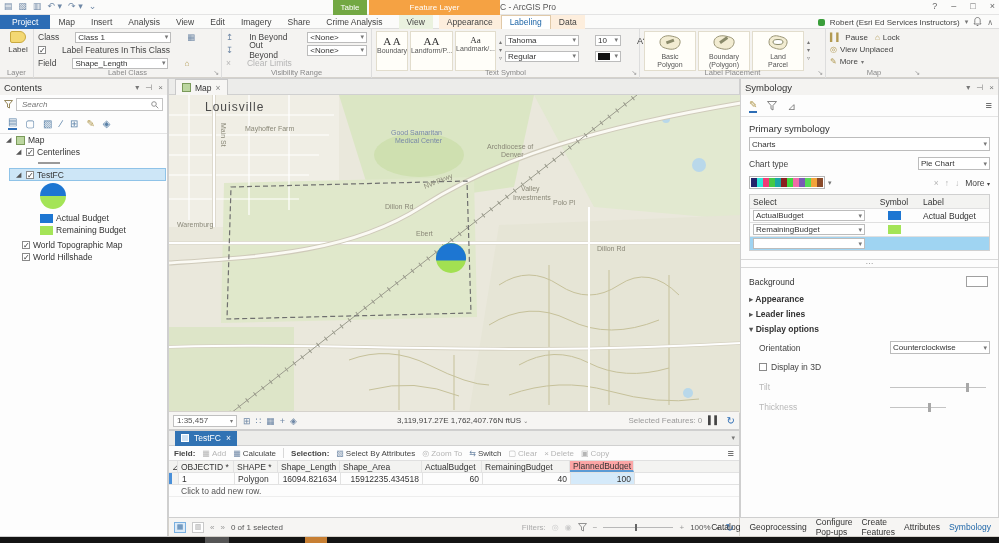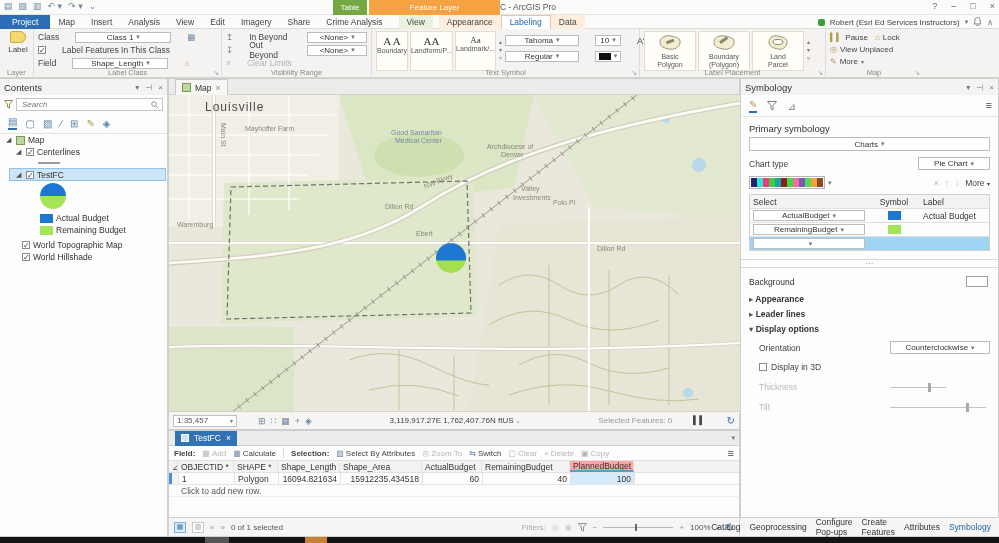--- a/index.html
+++ b/index.html
@@ -25,21 +25,21 @@
   .tab.active{background:#fff;color:#1e66a8;border:1px solid #e0c9a8;border-bottom:none;line-height:12px;}
   .userarea{position:absolute;right:6px;top:0;height:14px;display:flex;align-items:center;gap:5px;font-size:8px;color:#444;}
   .shield{width:7px;height:7px;background:#3a9e3a;border-radius:2px;display:inline-block;}
 
   
   #ribbon{position:absolute;left:0;top:29px;width:999px;height:49px;background:#f4f3f1;border-bottom:1px solid #d5d2cc;display:flex;}
   .rgroup{position:relative;height:49px;border-right:1px solid #ddd;padding:2px 4px 11px 4px;}
   .glabel{position:absolute;left:0;right:0;bottom:0;height:11px;text-align:center;font-size:7.5px;color:#8a8a8a;line-height:11px;}
   .launcher{position:absolute;right:2px;bottom:1px;font-size:7px;color:#9a9a9a;}
   .rrow{display:flex;align-items:center;height:12px;margin-bottom:1px;gap:16px;font-size:8.5px;color:#444;}
-  .combo{background:#fff;border:1px solid #bcbcbc;height:11px;display:flex;align-items:center;justify-content:center;padding:0 2px;font-size:8px;color:#333;}
+  .combo{background:#fff;border:1px solid #bcbcbc;height:11px;display:flex;align-items:center;justify-content:space-between;padding:0 2px;font-size:8px;color:#333;}
   .combo .car{color:#777;font-size:7px;margin-left:3px;}
   .bigbtn{width:28px;text-align:center;font-size:8px;color:#444;}
   .tagicon{display:inline-block;width:16px;height:12px;background:#f3d873;border:1px solid #c9a93f;border-radius:2px 6px 6px 2px;position:relative;}
   .chk{width:8px;height:8px;border:1px solid #8a8a8a;background:#fff;display:inline-block;position:relative;font-size:8px;line-height:8px;text-align:center;color:#333;}
   .galA{width:46px;height:40px;background:#fffef9;border:1px solid #e2ddcd;text-align:center;padding-top:3px;}
   .galA .g1{font-family:"Liberation Serif",serif;font-size:11px;color:#333;}
   .galA .g2{font-size:7px;color:#555;}
   .spin{display:flex;flex-direction:column;justify-content:center;gap:1px;font-size:6px;color:#777;padding:0 1px;}
   .galP{width:52px;height:40px;background:#fffef9;border:1px solid #e2ddcd;text-align:center;padding-top:1px;font-size:7px;color:#555;line-height:8px;}
   .blob{width:26px;height:16px;margin:1px auto 1px auto;}
@@ -68,21 +68,21 @@
   .pieLegend{width:26px;height:26px;border-radius:50%;margin:2px 0 3px 40px;overflow:hidden;position:relative;}
   .pieLegend div{position:absolute;left:0;width:100%;height:50%;}
   .sw{width:13px;height:9px;display:inline-block;}
 
   
   #mapview{position:absolute;left:168px;top:78px;width:572px;height:352px;background:#e8e6da;border:1px solid #cfcfcf;}
   .viewtabs{position:absolute;left:0;top:0;width:100%;height:16px;background:#ececea;border-bottom:1px solid #d0d0d0;display:flex;}
   .viewtab{margin-left:6px;height:16px;background:#f7f6f4;border:1px solid #c9c9c9;border-bottom:none;display:flex;align-items:center;gap:4px;padding:0 6px;font-size:8.5px;color:#333;}
   .vmapicon{width:9px;height:9px;background:#bcd6a0;border:1px solid #7a9a5a;display:inline-block;}
   #mapcanvas{position:absolute;left:0;top:16px;width:572px;height:318px;}
-  .mapstatus{position:absolute;left:0;bottom:0;width:100%;height:18px;background:#f6f5f3;border-top:1px solid #d5d2cc;display:flex;align-items:center;font-size:8px;color:#555;padding:0 4px;gap:21px;}
+  .mapstatus{position:absolute;left:0;bottom:0;width:100%;height:18px;background:#f6f5f3;border-top:1px solid #d5d2cc;display:flex;align-items:center;font-size:8px;color:#555;padding:0 4px;gap:6px;}
   .scalebox{width:64px;height:12px;background:#fff;border:1px solid #c0c0c0;display:flex;align-items:center;justify-content:space-between;padding:0 3px;font-size:8px;}
   .coords{flex:1;text-align:center;color:#444;}
   .msicons{display:flex;gap:5px;color:#6f88a6;font-size:9px;}
 
   
   #symbology{left:740px;top:78px;width:259px;height:440px;}
   .sicons{display:flex;gap:10px;padding:4px 8px 3px 8px;align-items:center;border-bottom:1px solid #e4e4e4;position:relative;}
   .hamb{position:absolute;right:6px;top:4px;font-size:11px;color:#444;}
   .sheading{font-size:9.5px;color:#333;padding:6px 8px 3px 8px;}
   .wide{margin:0 8px;height:14px;}
@@ -649,31 +649,31 @@
       <span class="combo orcombo">
           <span>Counterclockwise</span>
           <span class="car">▾</span>
         </span>
     </div>
     <div class="chkrow">
       <span class="chk" style="color:transparent;">✓</span>
       <span>Display in 3D</span>
     </div>
     <div class="sliderrow">
+      <span>Tilt</span>
+      <span class="slider">
+          <span class="track"></span>
+          <span class="handle" style="left:76px;"></span>
+        </span>
+    </div>
+    <div class="sliderrow">
       <span>Thickness</span>
       <span class="slider">
           <span class="track" style="right:40px;"></span>
           <span class="handle" style="left:38px;"></span>
-        </span>
-    </div>
-    <div class="sliderrow">
-      <span>Tilt</span>
-      <span class="slider">
-          <span class="track"></span>
-          <span class="handle" style="left:76px;"></span>
         </span>
     </div>
   </div>
 
   <div id="tablepanel">
     <div class="ttabs">
       <div class="ttab">
         <span class="ticon"></span>
         <span>TestFC</span>
         <span>×</span>

